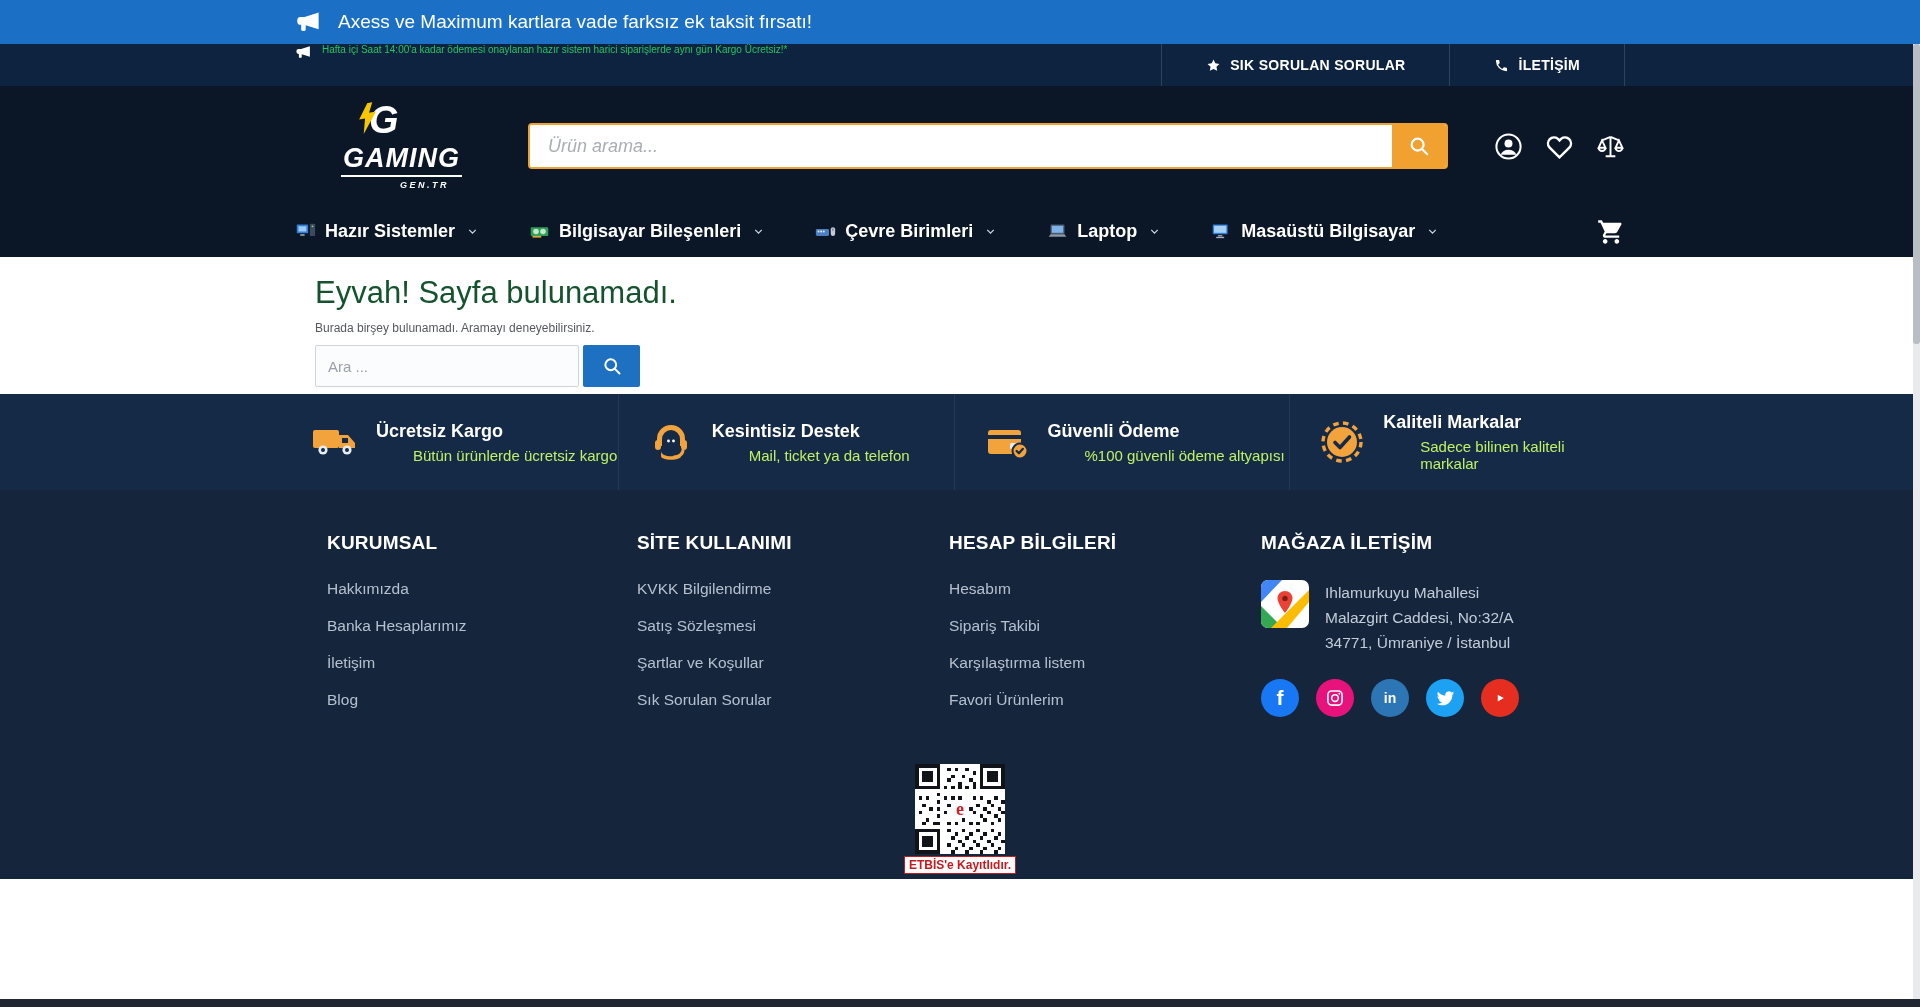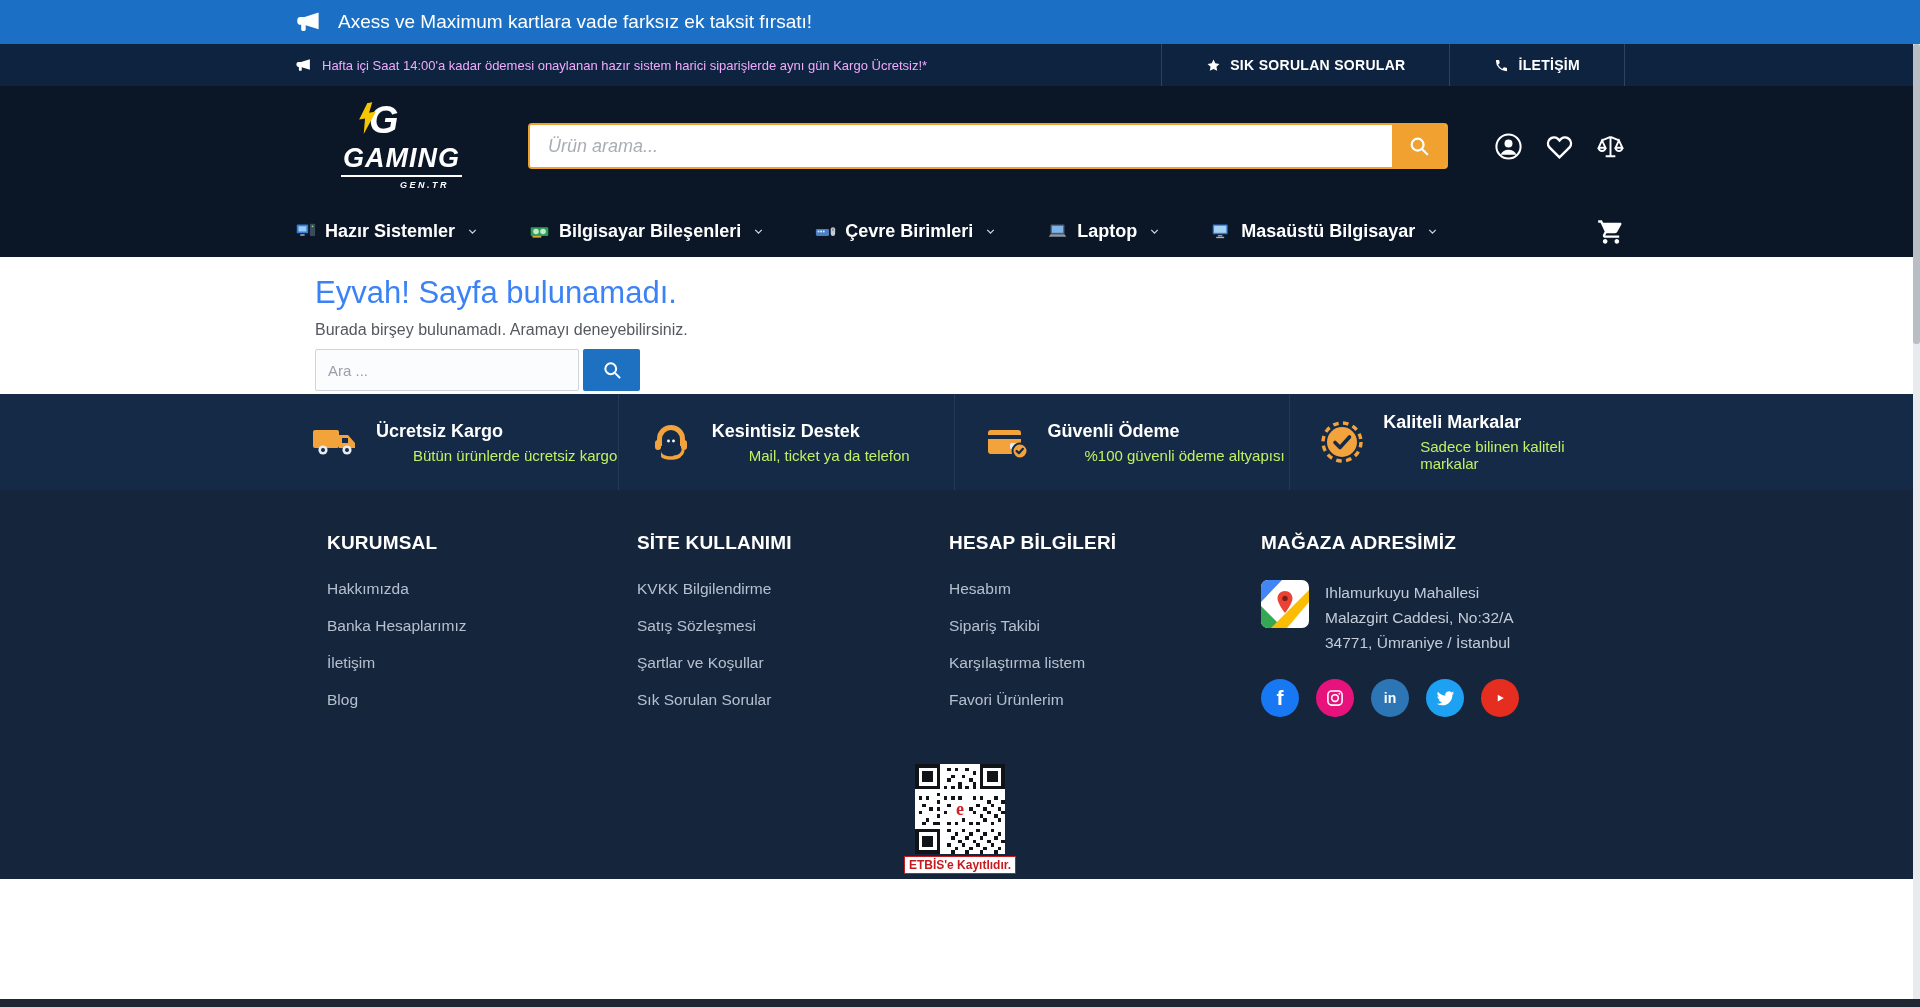--- a/index.html
+++ b/index.html
@@ -8,21 +8,21 @@
   .container { width: 1330px; margin: 0 auto; }
 
   
   .promo { height: 44px; background: #1b70c5; display: flex; align-items: center; }
   .promo-inner { display: flex; align-items: center; gap: 16px; color: #fff; font-size: 19px; }
   .promo-inner svg { width: 27px; height: 27px; }
 
   
   .info { height: 42px; background: #0e2340; }
   .info-inner { display: flex; align-items: stretch; height: 100%; }
-  .info-left { display: flex; align-items: center; gap: 10px; color: #f0abfc; font-size: 13px; flex: 1; }
+  .info-left { display: flex; gap: 10px; color: #22c55e; font-size: 10px; flex: 1; }
   .info-left svg { width: 17px; height: 17px; color: #fff; flex: none; }
   .info-right { display: flex; height: 100%; }
   .info-link { display: flex; align-items: center; gap: 9px; padding: 0 44px;
                border-left: 1px solid rgba(255,255,255,.14); color: #fff; font-size: 14px;
                font-weight: 600; letter-spacing: .3px; cursor: pointer; white-space: nowrap; }
   .info-link:last-child { border-right: 1px solid rgba(255,255,255,.14); }
   .info-link svg { width: 15px; height: 15px; }
 
   
   .header { height: 171px; background: #0b1626; }
@@ -50,22 +50,22 @@
   .nav { display: flex; align-items: center; height: 51px; gap: 50px; }
   .nav-item { display: flex; align-items: center; gap: 9px; color: #fff; font-size: 18px; font-weight: 600; cursor: pointer; white-space: nowrap; }
   .nav-item .nav-ico { width: 21px; height: 21px; flex: none; }
   .nav-item .chev { width: 13px; height: 13px; color: #cdd5e0; margin-left: 2px; }
   .nav-cart { margin-left: auto; width: 28px; height: 28px; color: #fff; cursor: pointer; }
   .nav-cart svg { width: 100%; height: 100%; }
 
   
   .content { height: 137px; background: #fff; }
   .content-inner { padding: 18px 0 0 20px; }
-  .nf-title { font-size: 31px; font-weight: 400; color: #3b82f6; margin-bottom: 10px; }
-  .nf-msg { font-size: 16px; color: #55585e; margin-bottom: 10px; }
+  .nf-title { font-size: 31px; font-weight: 400; color: #14532d; margin-bottom: 10px; }
+  .nf-msg { font-size: 12px; color: #55585e; margin-bottom: 10px; }
   .nf-form { display: flex; gap: 4px; }
   .nf-form input { width: 264px; height: 42px; border: 1px solid #cfd4da; background: #fbfcfe;
                    padding: 0 12px; font-size: 15px; color: #333; border-radius: 2px; outline: 0; }
   .nf-form input::placeholder { color: #9aa0a8; }
   .nf-btn { width: 57px; height: 42px; background: #1d71c0; border: 0; border-radius: 2px;
             display: flex; align-items: center; justify-content: center; color: #fff; cursor: pointer; }
   .nf-btn svg { width: 20px; height: 20px; }
 
   
   .features { height: 96px; background: #152a47; }
@@ -352,21 +352,21 @@
       <div class="f-link">Sık Sorulan Sorular</div>
     </div>
     <div class="f-col">
       <div class="f-heading">HESAP BİLGİLERİ</div>
       <div class="f-link">Hesabım</div>
       <div class="f-link">Sipariş Takibi</div>
       <div class="f-link">Karşılaştırma listem</div>
       <div class="f-link">Favori Ürünlerim</div>
     </div>
     <div class="f-col">
-      <div class="f-heading">MAĞAZA ADRESİMİZ</div>
+      <div class="f-heading">MAĞAZA İLETİŞİM</div>
       <div class="addr-row">
         <svg class="gmap" viewBox="0 0 48 48">
           <rect width="48" height="48" rx="7" fill="#fff"></rect>
           <path d="M0 7a7 7 0 0 1 7-7h14L0 22z" fill="#4285f4"></path>
           <path d="M0 26v15a7 7 0 0 0 7 7h15z" fill="#34a853"></path>
           <path d="M10 48L48 10v12L26 48z" fill="#fbbc04"></path>
           <path d="M24 11c-4.2 0-7.5 3.2-7.5 7.3 0 5.5 7.5 14.7 7.5 14.7s7.5-9.2 7.5-14.7c0-4.1-3.3-7.3-7.5-7.3z" fill="#ea4335"></path>
           <circle cx="24" cy="18.4" r="2.7" fill="#7a1f14"></circle>
         </svg>
         <div class="addr-lines">

